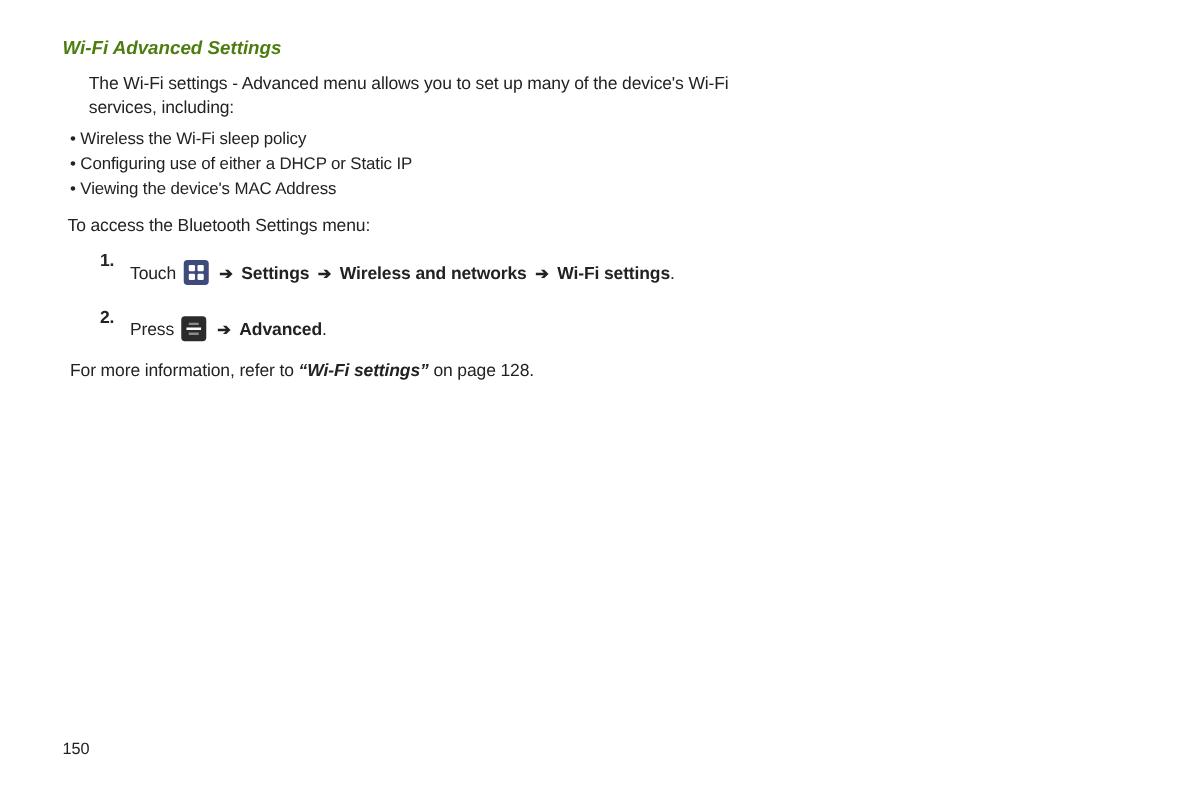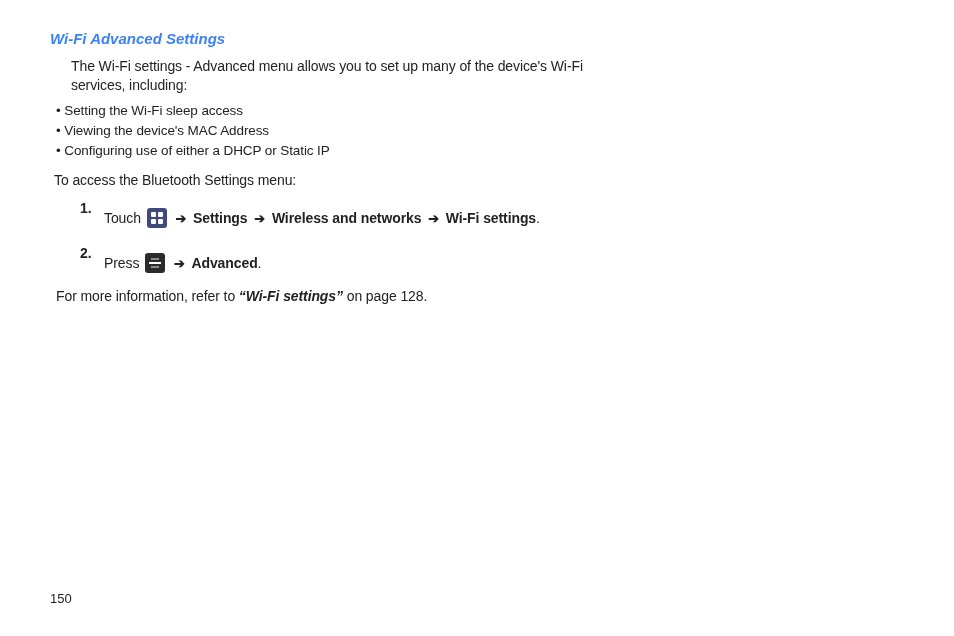--- a/index.html
+++ b/index.html
@@ -124,30 +124,30 @@
       bottom: 30px;
       left: 50px;
       font-size: 13px;
     }
   </style>
 </head>
 <body>
 
 <div class="content">
 
-  <div class="section-title" style="color: #3b82f6;">
+  <div class="section-title" style="color: #4d7c0f;">
     <span>Wi-Fi Advanced Settings</span>
   </div>
 
   <div class="intro">The Wi-Fi settings - Advanced menu allows you to set up many of the device's Wi-Fi services, including:</div>
 
   <div class="bullet-group">
-    <div class="bullet">• Setting the Wi-Fi sleep access</div>
+    <div class="bullet">• Wireless the Wi-Fi sleep policy</div>
+    <div class="bullet">• Configuring use of either a DHCP or Static IP</div>
     <div class="bullet">• Viewing the device's MAC Address</div>
-    <div class="bullet">• Configuring use of either a DHCP or Static IP</div>
   </div>
 
   <div class="access-line">To access the Bluetooth Settings menu:</div>
 
   <div class="step-list">
     <div class="step">
       <div class="step-num">1.</div>
       <div class="step-body">
         <span>Touch </span><span class="icon-apps">
             <svg viewBox="0 0 14 14">

